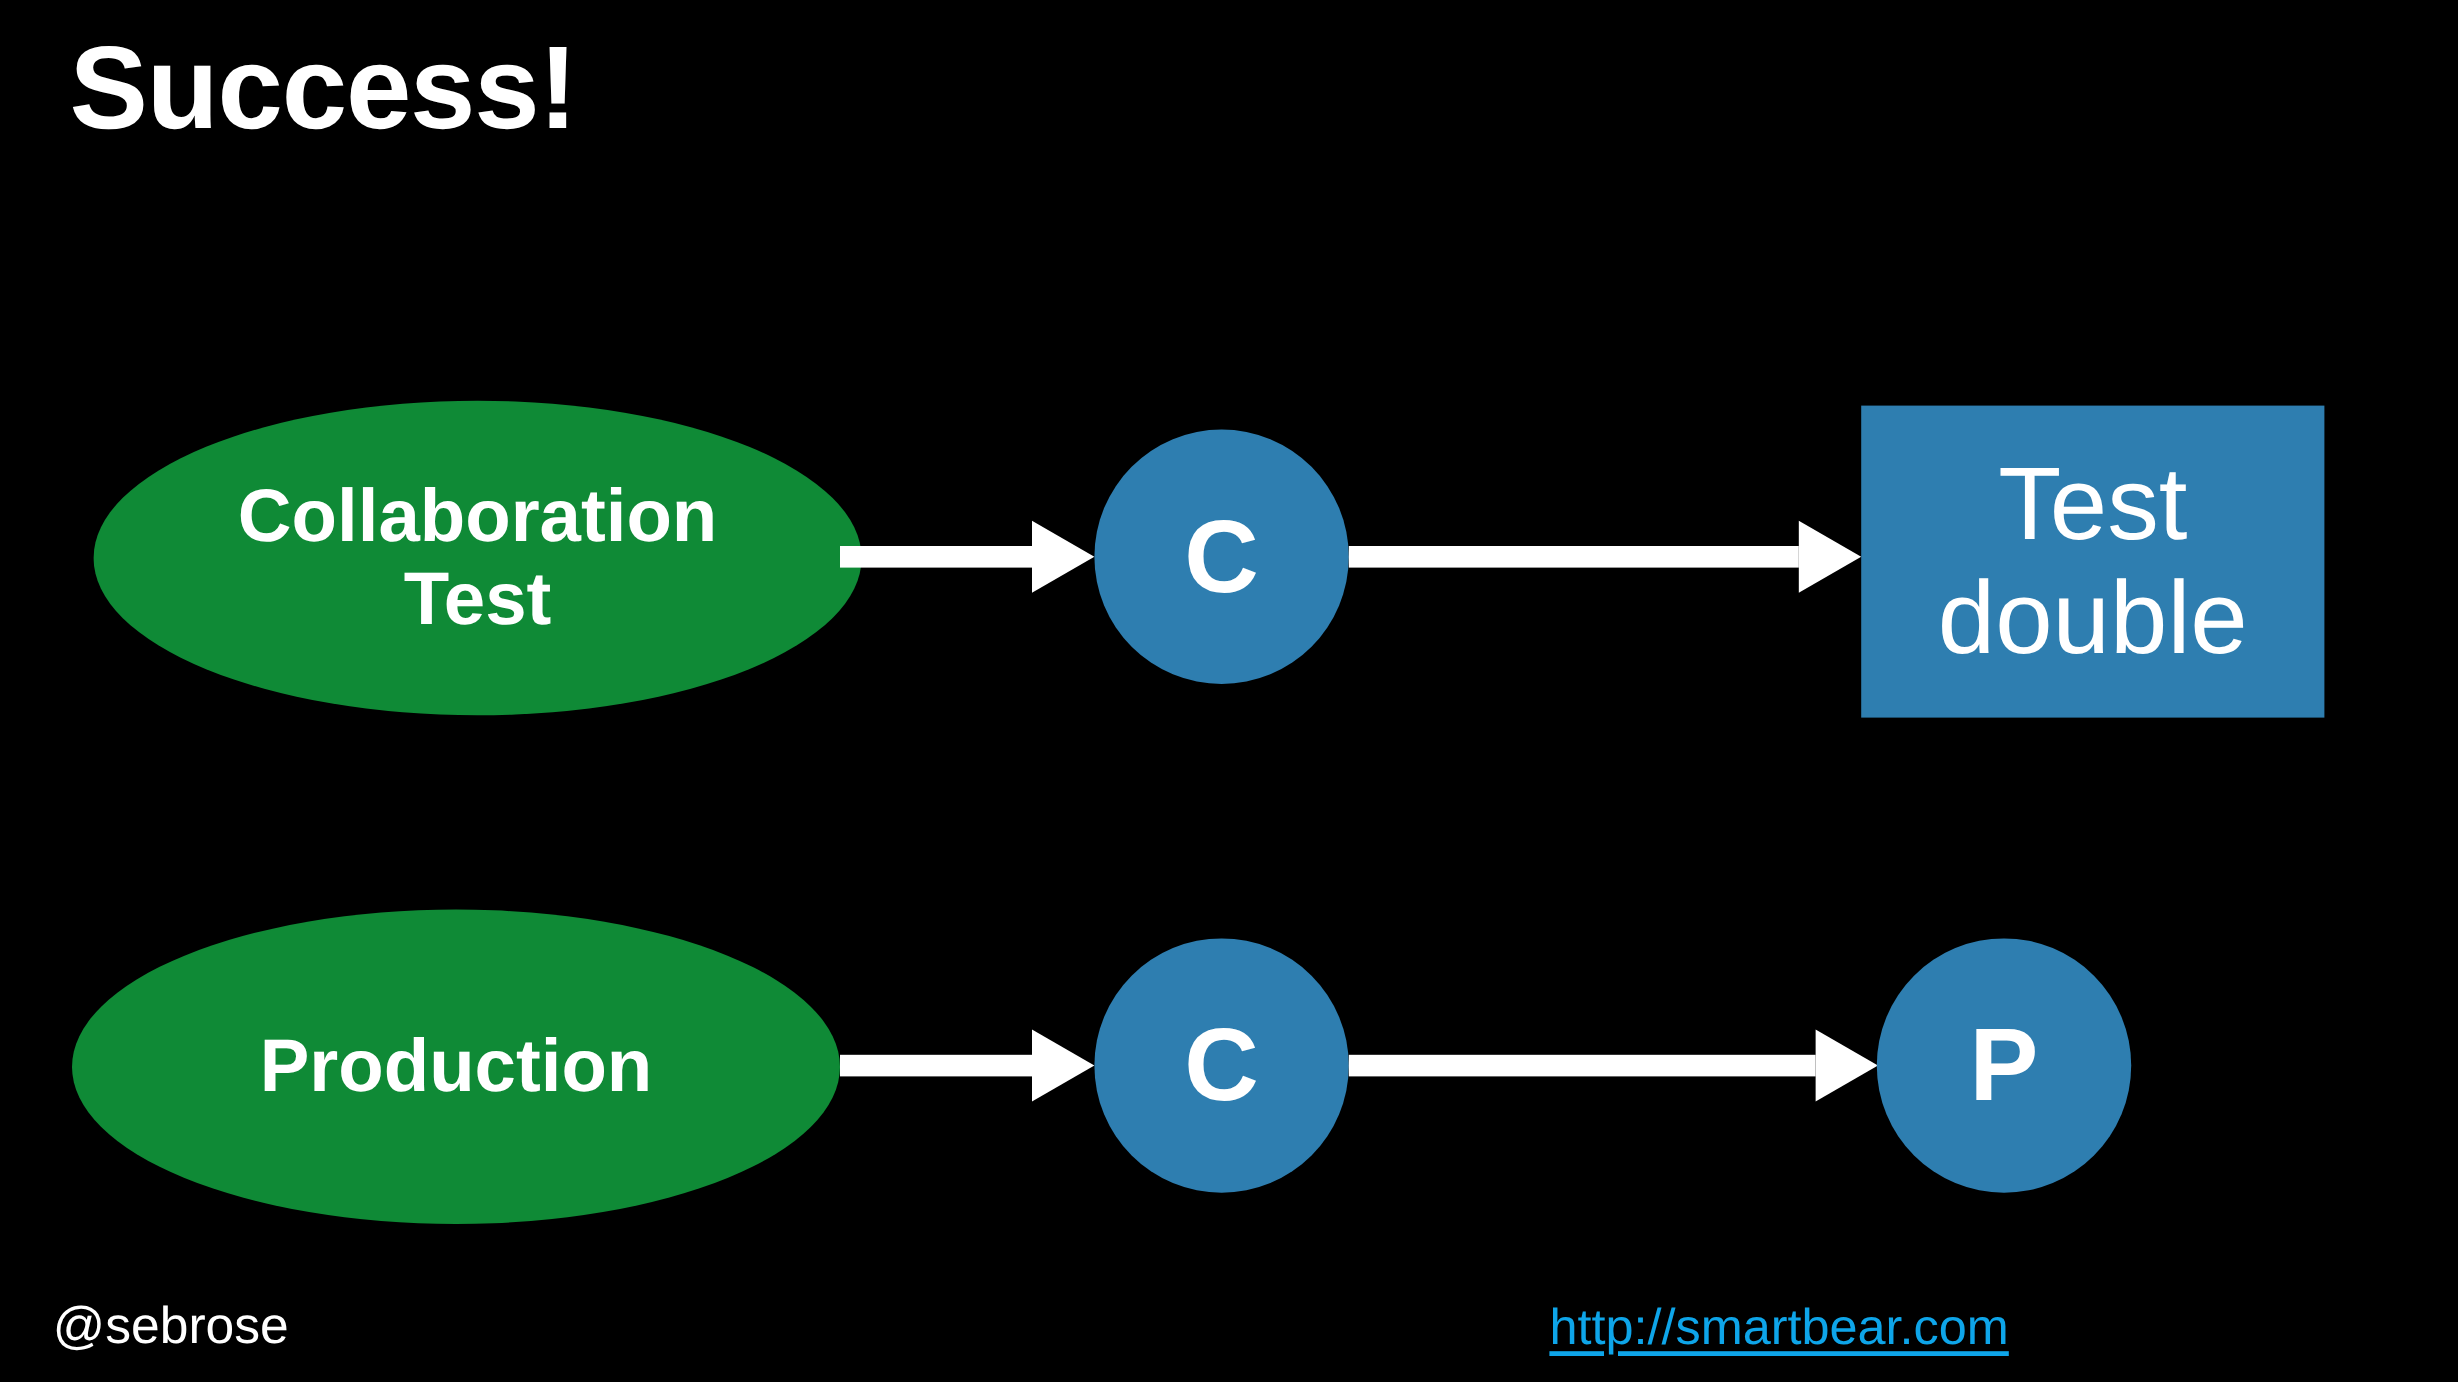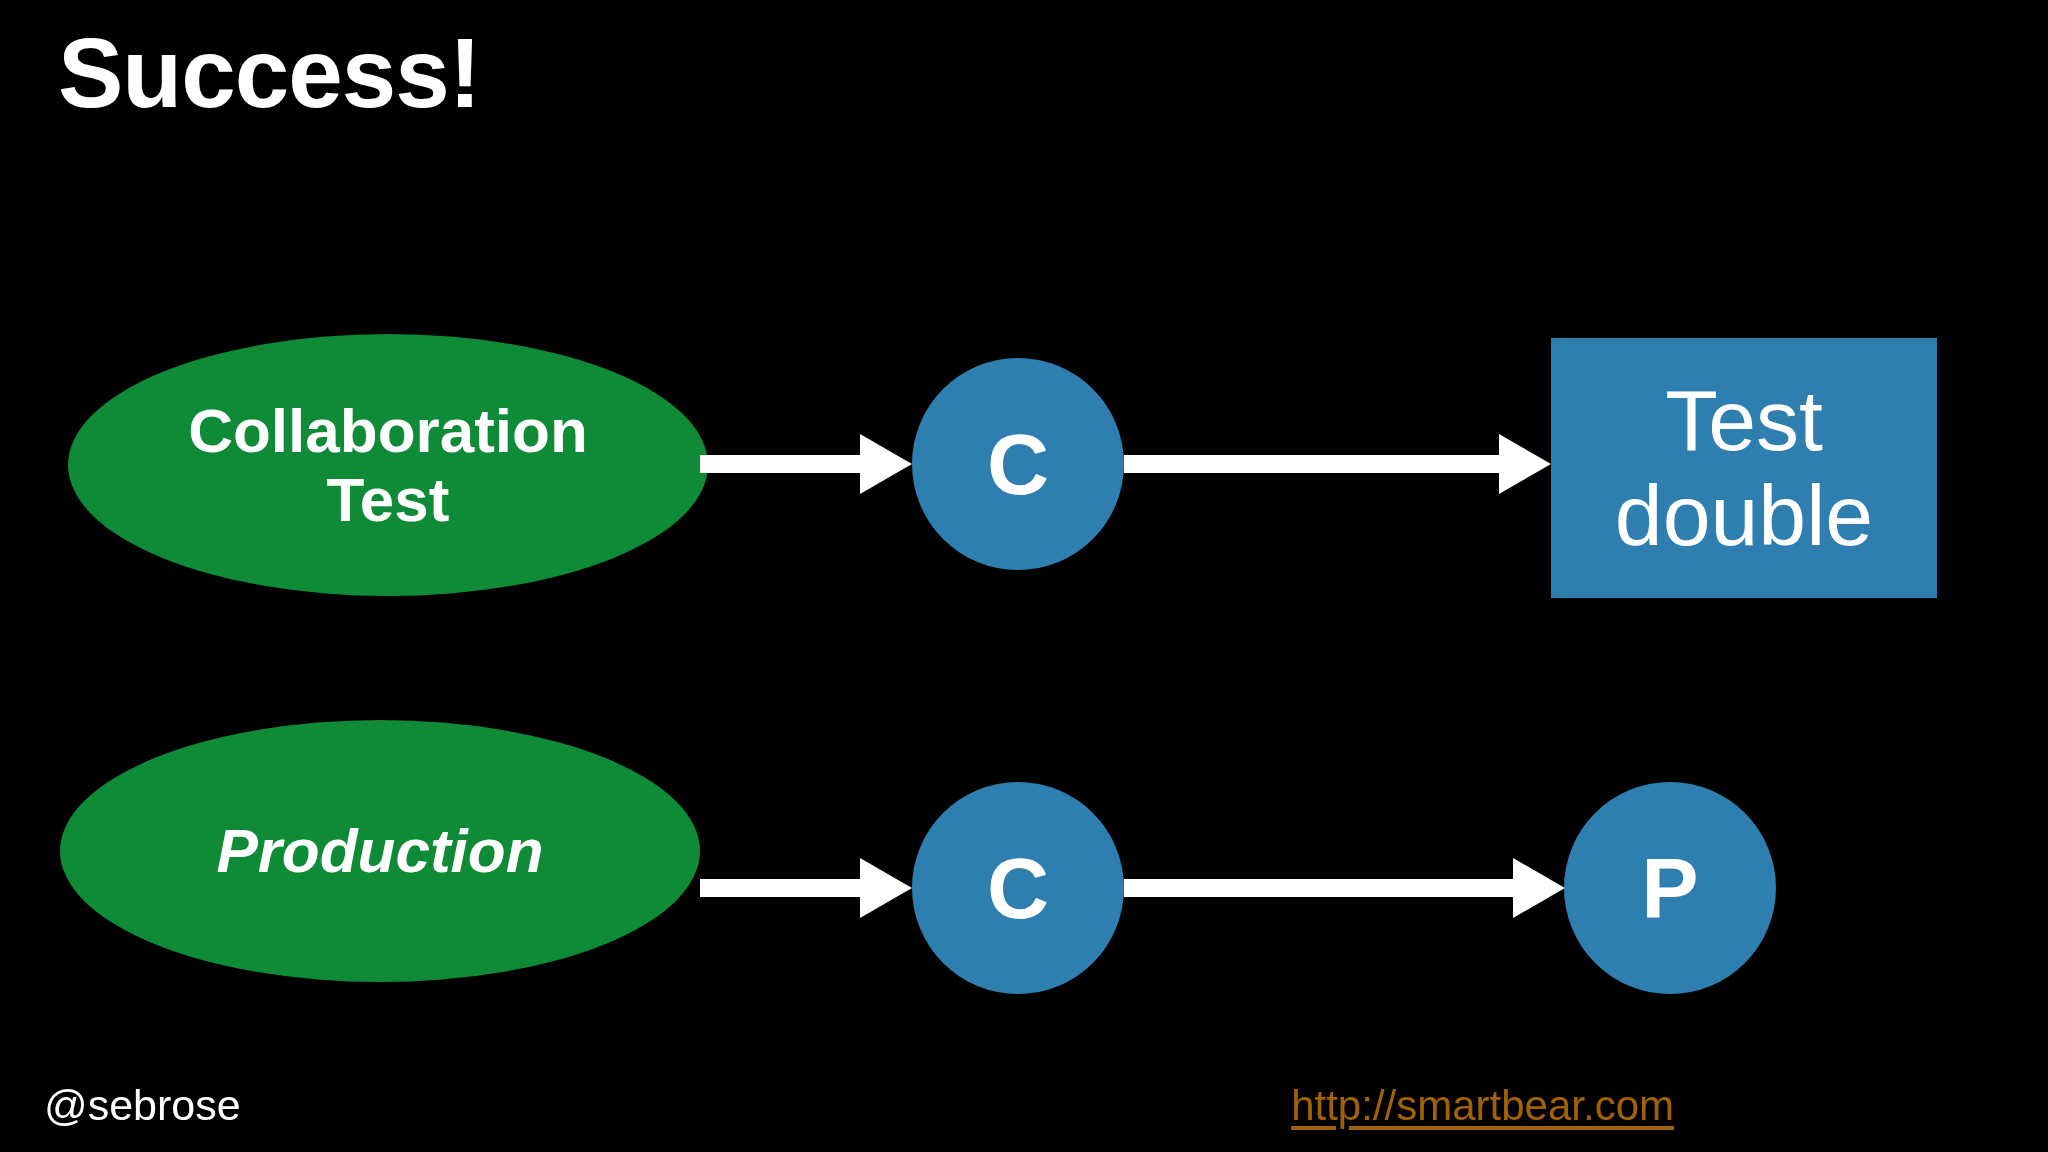--- a/index.html
+++ b/index.html
@@ -123,36 +123,36 @@
     font-weight: normal;
     color: #ffffff;
     white-space: nowrap;
   }
   #footer-link {
     position: absolute;
     right: 22px;
     bottom: 22px;
     font-size: 42px;
     font-weight: normal;
-    color: #a16207;
+    color: #0ea5e9;
     text-decoration: underline;
     text-underline-offset: 6px;
     white-space: nowrap;
   }
 </style>
 </head>
 <body>
 
 <div id="slide">
 
   <div id="slide-title">Success!</div>
 
   <div id="diagram">
 
-    <div class="node ellipse-green" style="left:68px; top:334px; width:640px; height:262px;">
+    <div class="node ellipse-green" style="left:78px; top:334px; width:640px; height:262px;">
       <div class="node-label">Collaboration<br>Test</div>
     </div>
 
     <div class="arrow" style="left:700px; top:464px; width:212px;">
       <div class="shaft" style="width:160px;"></div>
       <div class="head" style="left:160px;"></div>
     </div>
 
     <div class="node circle-blue" style="left:912px; top:358px; width:212px; height:212px;">
       <div class="node-label">C</div>
@@ -160,21 +160,21 @@
 
     <div class="arrow" style="left:1124px; top:464px; width:427px;">
       <div class="shaft" style="width:375px;"></div>
       <div class="head" style="left:375px;"></div>
     </div>
 
     <div class="node rect-blue" style="left:1551px; top:338px; width:386px; height:260px;">
       <div class="node-label">Test<br>double</div>
     </div>
 
-    <div class="node ellipse-green" style="left:60px; top:720px; width:640px; height:262px;font-style:italic;">
+    <div class="node ellipse-green" style="left:60px; top:758px; width:640px; height:262px;">
       <div class="node-label">Production</div>
     </div>
 
     <div class="arrow" style="left:700px; top:888px; width:212px;">
       <div class="shaft" style="width:160px;"></div>
       <div class="head" style="left:160px;"></div>
     </div>
 
     <div class="node circle-blue" style="left:912px; top:782px; width:212px; height:212px;">
       <div class="node-label">C</div>

